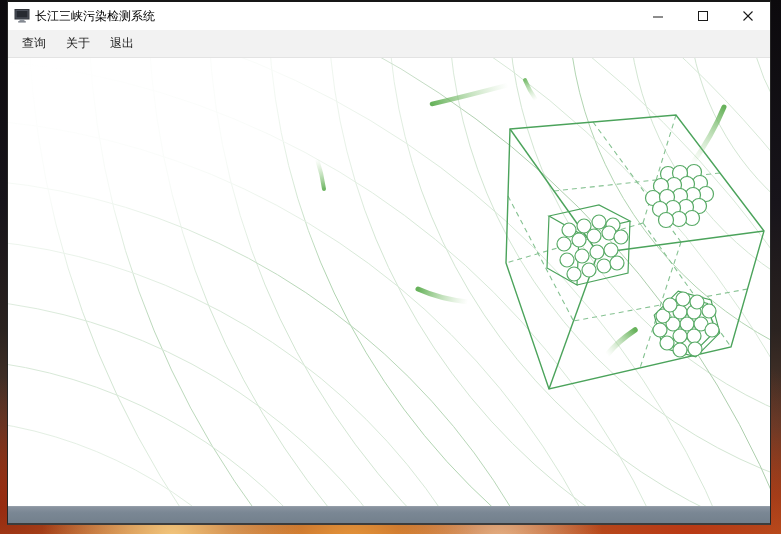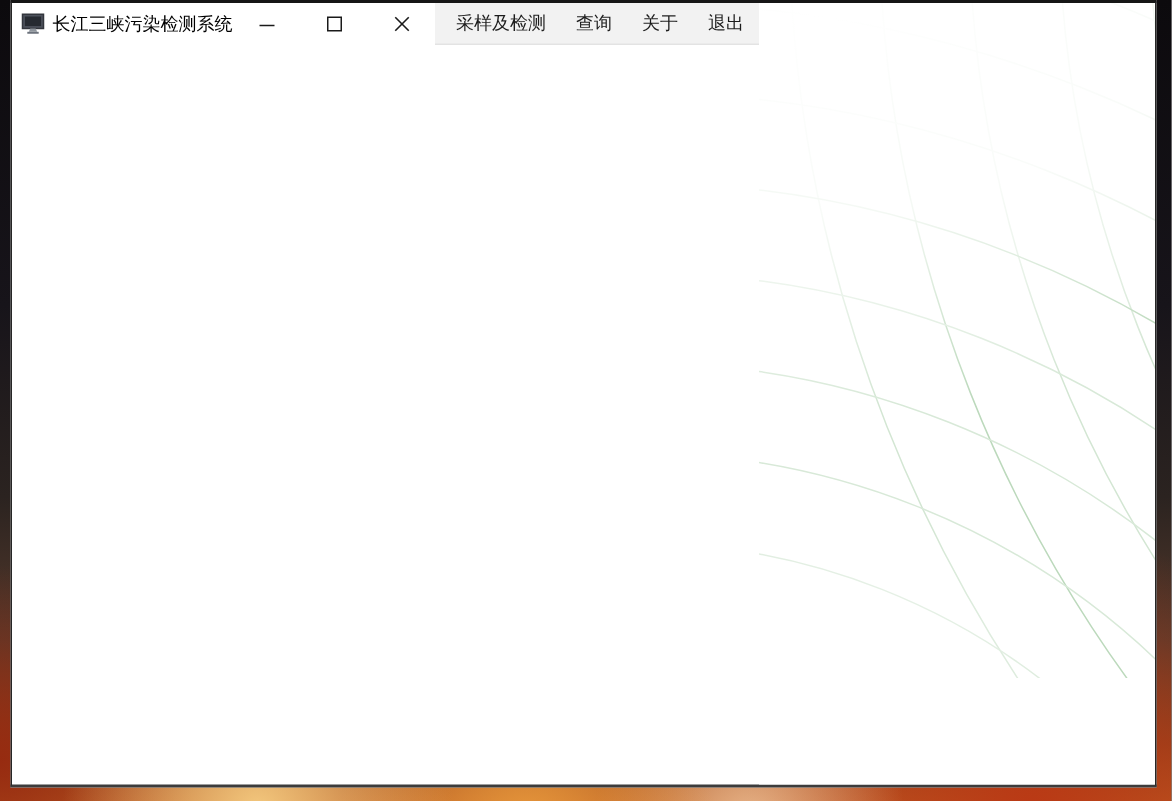--- a/index.html
+++ b/index.html
@@ -17,21 +17,21 @@
       radial-gradient(circle at 64% 102%, rgba(242,200,160,.8), rgba(242,190,140,0) 14%),
       radial-gradient(circle at 88% 101%, rgba(186,55,20,.95), rgba(186,55,20,0) 22%),
       radial-gradient(circle at 0% 95%, rgba(150,40,15,.9), rgba(150,40,15,0) 14%),
       linear-gradient(180deg,#0c0a0d 0%,#17141a 38%,#2b2320 62%,#553a2c 80%,#93421c 93%,#b65a22 100%);
   }
   
   .window{
     position:absolute;left:7px;top:0;width:764px;height:525px;
     box-sizing:border-box;background:#ffffff;
     border:1px solid #262626;border-top:2px solid #161616;border-bottom:2px solid #3c3c3c;
-    display:flex;
+    display:flex;flex-direction:column;
   }
   .titlebar{
     height:28px;background:#ffffff;display:flex;align-items:center;flex:0 0 auto;
   }
   .titlebar .app-icon{width:16px;height:16px;margin:0 5px 0 6px;flex:0 0 auto;}
   .titlebar .title{font-size:12px;color:#000;white-space:nowrap;}
   .titlebar .spacer{flex:1 1 auto;}
   .ctl{width:45px;height:28px;display:flex;align-items:center;justify-content:center;flex:0 0 auto;}
   .menubar{
     height:27px;background:#f2f2f2;border-bottom:1px solid #e3e3e3;
@@ -77,21 +77,20 @@
     </div>
     <div class="ctl">
       <svg width="12" height="12" viewBox="0 0 12 12">
         <line x1="1.5" y1="1.5" x2="10.5" y2="10.5" stroke="#1a1a1a" stroke-width="1.1"></line>
         <line x1="10.5" y1="1.5" x2="1.5" y2="10.5" stroke="#1a1a1a" stroke-width="1.1"></line>
       </svg>
     </div>
   </div>
 
   <div class="menubar">
-    <div class="menu-item">采样及检测</div>
     <div class="menu-item">查询</div>
     <div class="menu-item">关于</div>
     <div class="menu-item">退出</div>
   </div>
 
   <div class="client">
     <svg width="762" height="450" viewBox="0 0 762 450">
       <defs>
         <radialGradient id="fadeTL" cx="0.06" cy="0.02" r="0.58">
           <stop offset="0" stop-color="#ffffff" stop-opacity="1"></stop>

